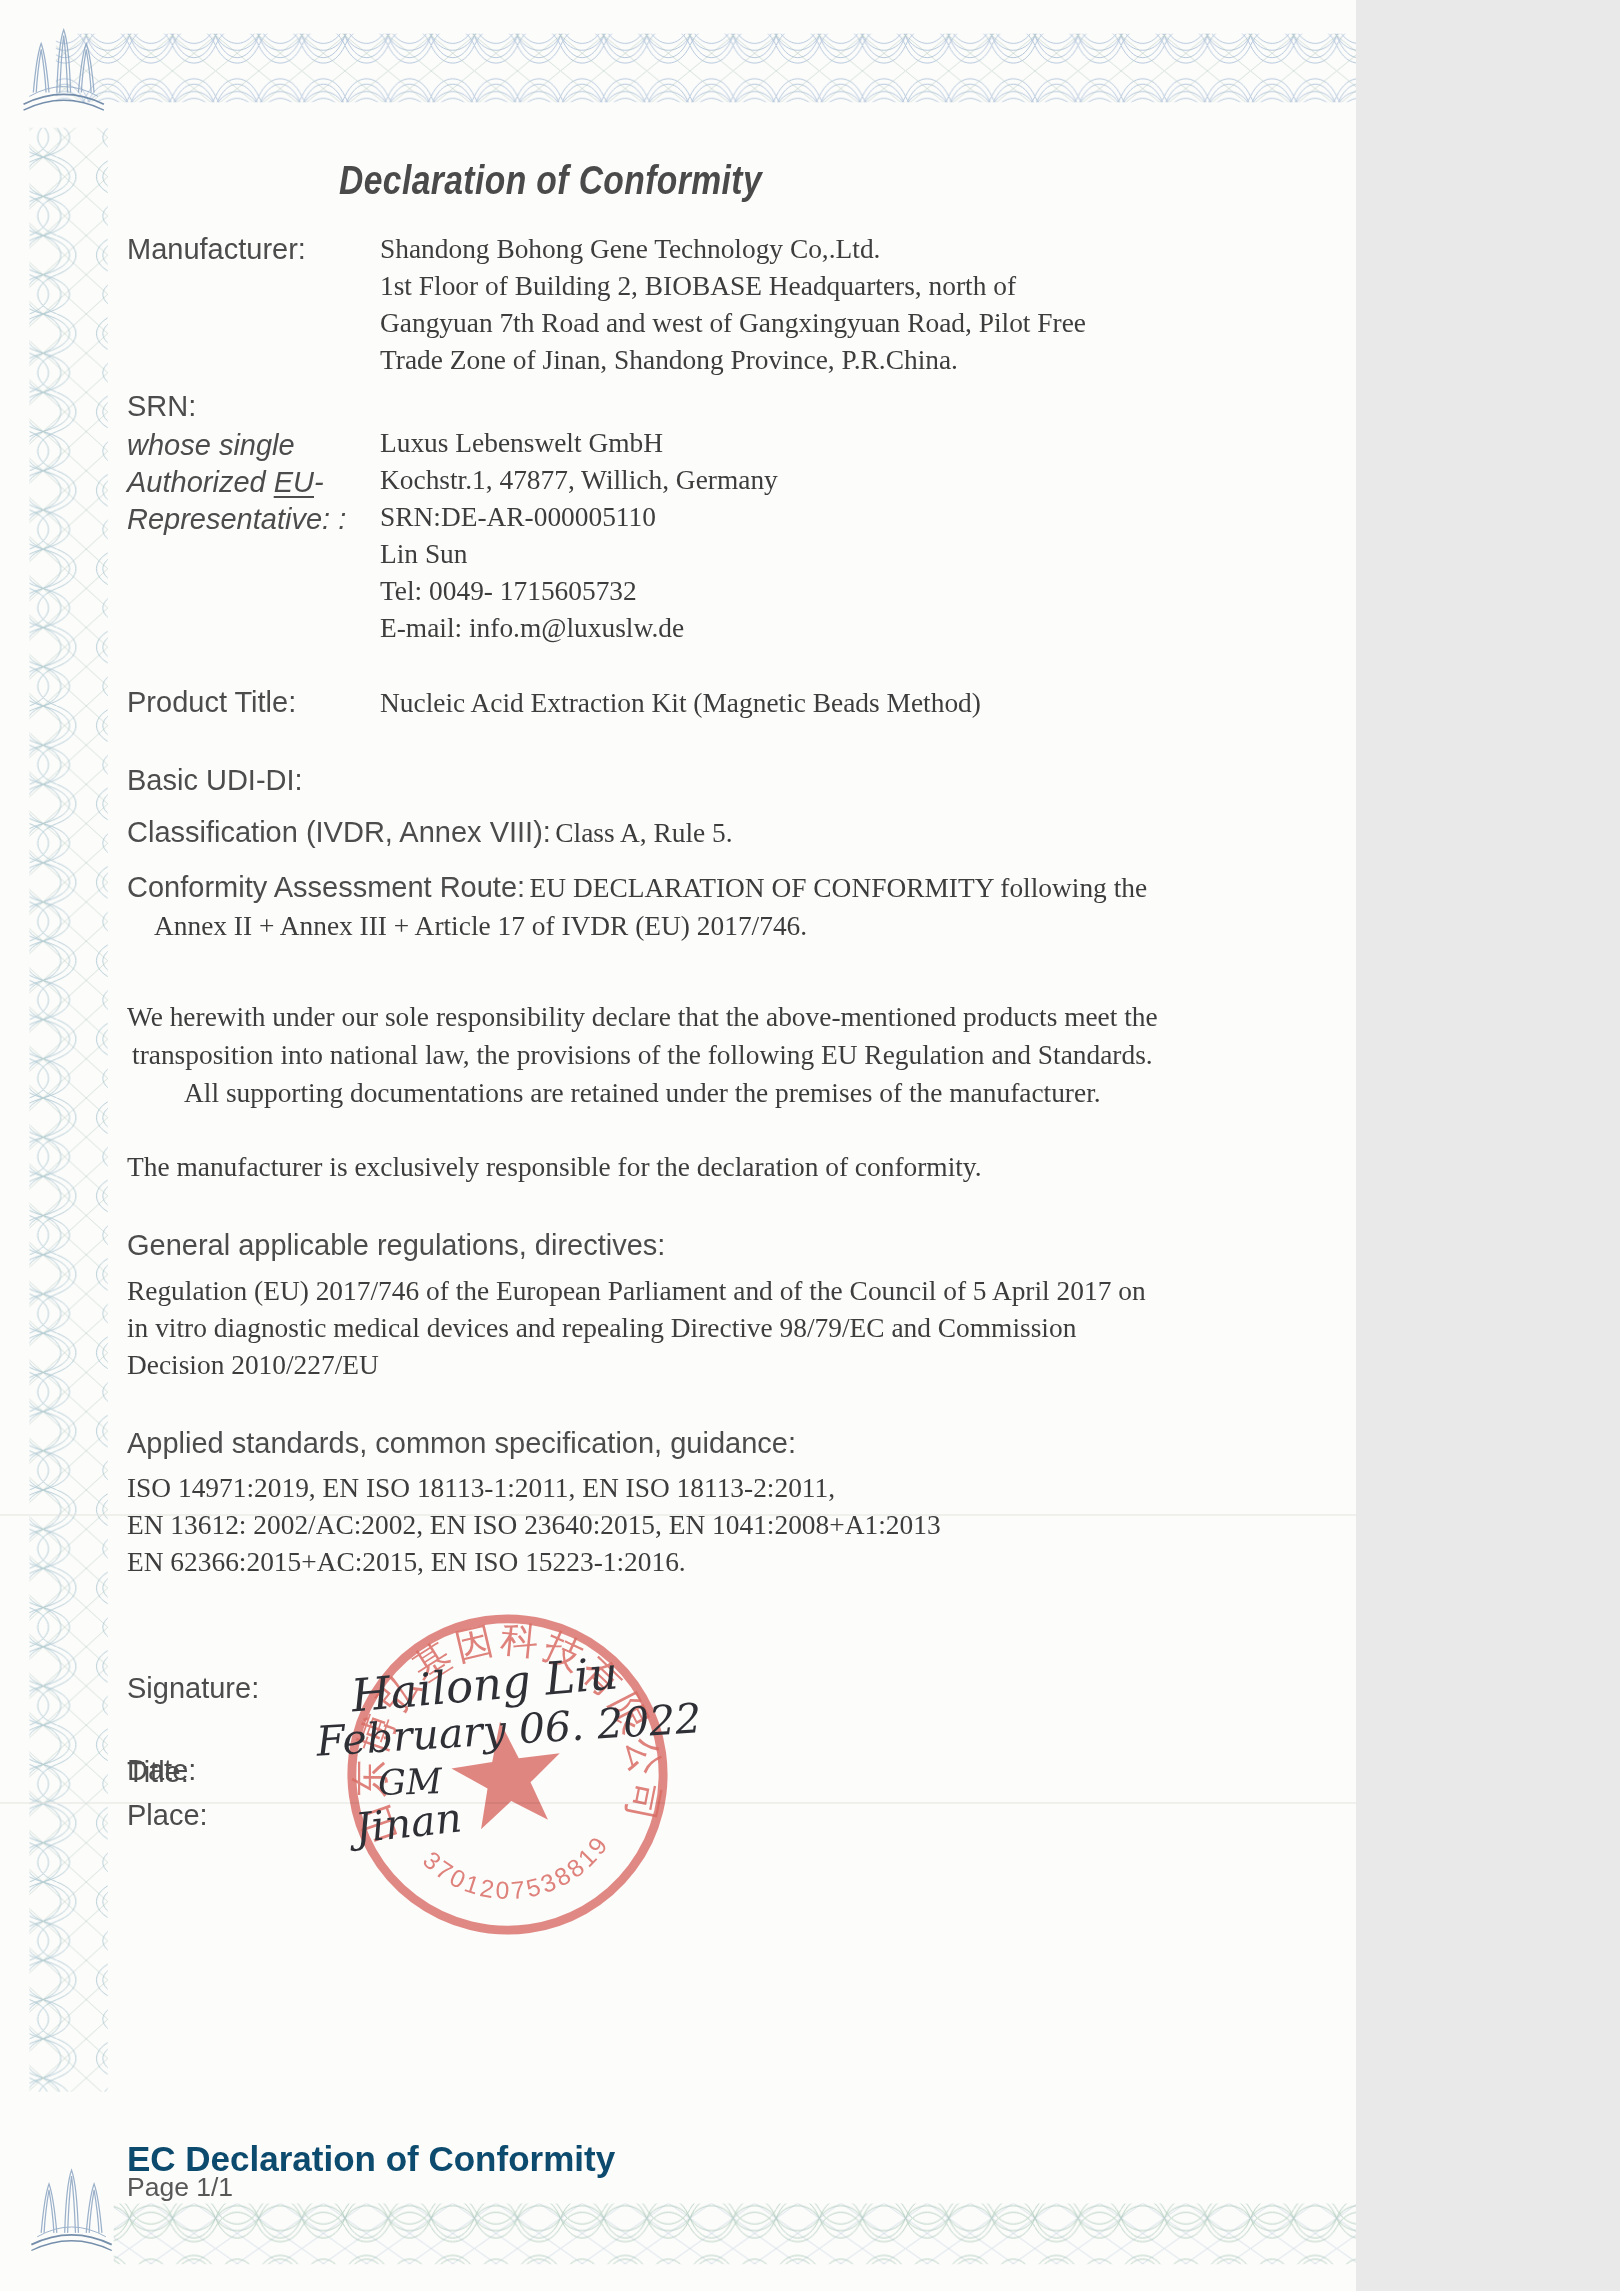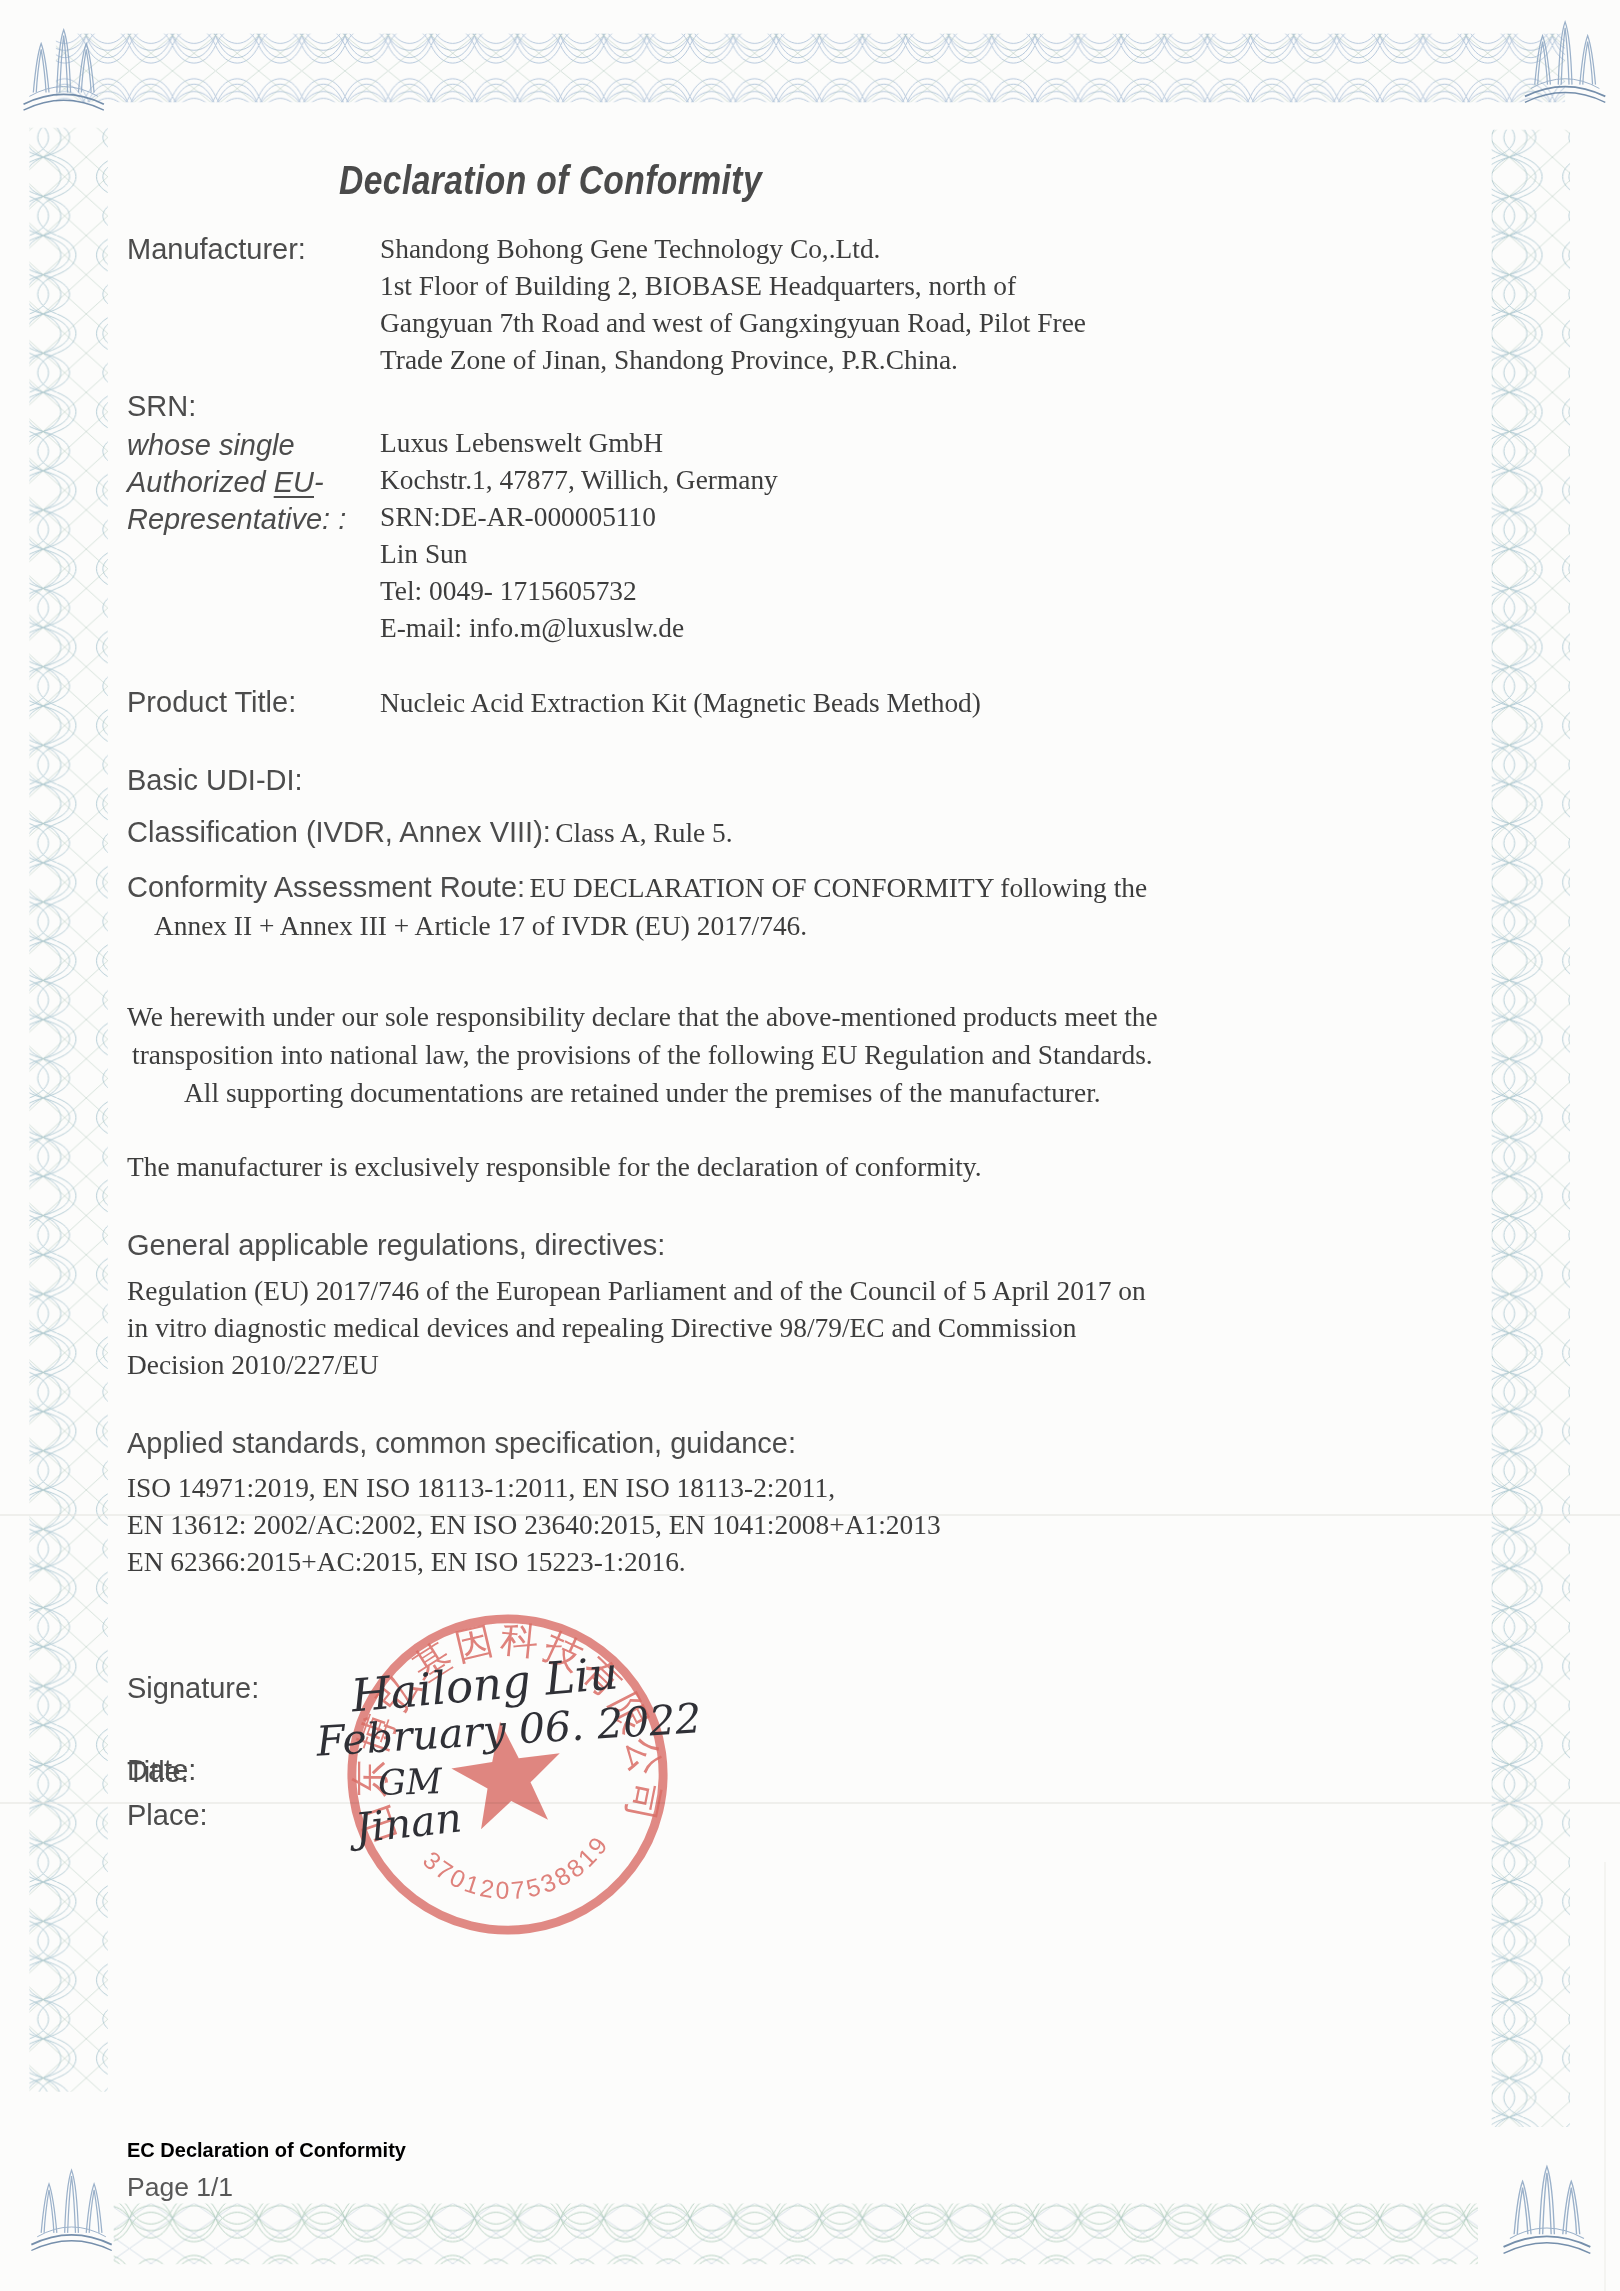--- a/index.html
+++ b/index.html
@@ -1,32 +1,32 @@
 <!DOCTYPE html>
 <html><head>
 <meta charset="utf-8">
 <style>
   html,body{margin:0;padding:0;background:#e9e9e9;}
-  .page{position:relative;width:1620px;height:2292px;background:#fcfcfb;overflow:hidden;
+  .page{position:relative;width:1356px;height:2292px;background:#fcfcfb;overflow:hidden;
         font-family:"Liberation Sans",sans-serif;}
   .abs{position:absolute;}
   .frame-svg{position:absolute;left:0;top:0;width:1620px;height:2292px;pointer-events:none;}
   .doc-title{position:absolute;left:339px;top:157px;font-size:41px;font-weight:bold;font-style:italic;
              color:#4a4a4a;transform:scaleX(.82);transform-origin:left top;white-space:nowrap;letter-spacing:0.5px;}
   .lbl{font-size:29px;color:#4c4c4c;white-space:nowrap;}
   .lbl.it{font-style:italic;}
   .val{font-family:"Liberation Serif",serif;font-size:27.4px;color:#3d3d3d;white-space:nowrap;}
   .line{line-height:37px;height:37px;white-space:nowrap;}
   .u{text-decoration:underline;text-underline-offset:3.9px;}
   .para .line{height:38px;line-height:38px;}
   .heading{font-size:29px;color:#4c4c4c;white-space:nowrap;}
   .hand{position:absolute;font-family:"DejaVu Serif",serif;font-style:italic;color:#2f3036;white-space:nowrap;}
   .stamp-wrap{position:absolute;left:341px;top:1608px;width:333px;height:333px;
               mix-blend-mode:multiply;opacity:.85;}
-  .footer-bold{font-size:20px;font-weight:bold;color:#000000;white-space:nowrap;}
+  .footer-bold{font-size:35px;font-weight:bold;color:#0c4a6e;white-space:nowrap;}
   .footer-reg{font-size:26.5px;color:#585858;white-space:nowrap;}
   .artifact{position:absolute;background:#e4e4e0;opacity:.55;}
 </style>
 </head>
 <body>
 
 <div class="page">
 
   <svg class="frame-svg" viewBox="0 0 1653 2338">
     <defs>

